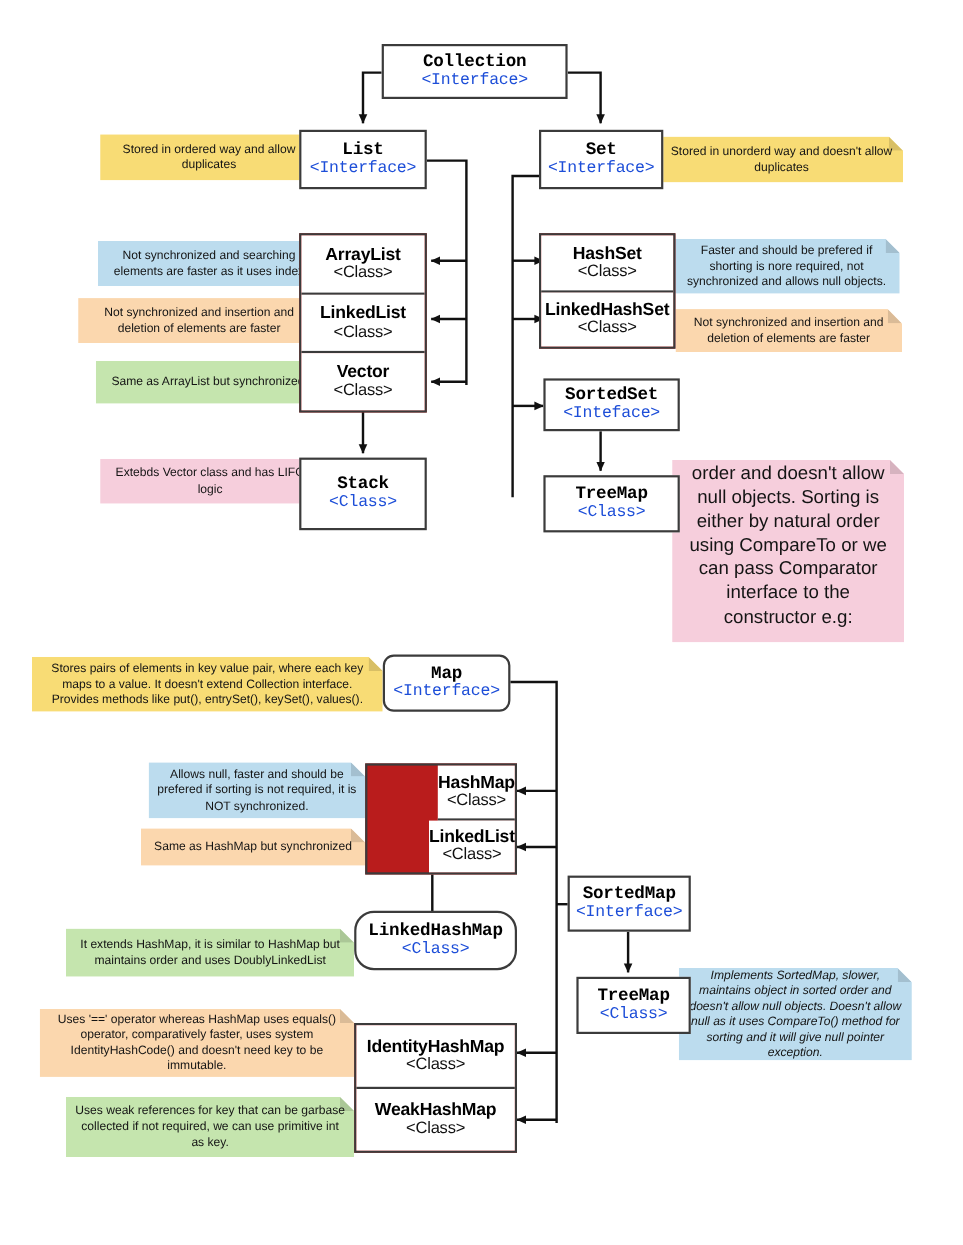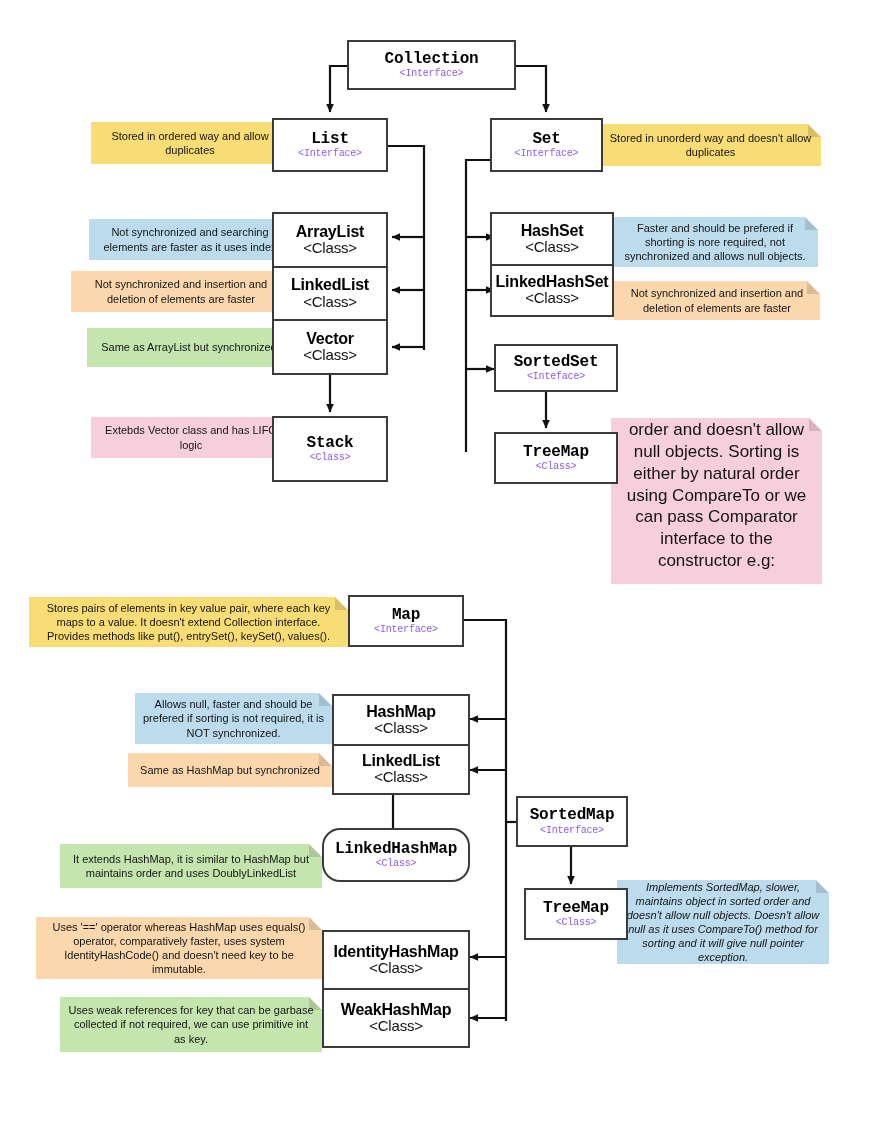--- a/index.html
+++ b/index.html
@@ -36,22 +36,22 @@
   }
   .node .nm {
     font-weight: bold;
     font-size: 16px;
     color: #000000;
     line-height: 1.08;
     letter-spacing: -0.2px;
   }
   .node .st {
     font-weight: normal;
-    font-size: 10px;
-    color: #8b5cf6;
+    font-size: 15px;
+    color: #1d4ed8;
     line-height: 1.12;
     letter-spacing: -0.2px;
   }
   
   .grp {
     position: absolute;
     box-sizing: border-box;
     border: 2px solid #3b3b3b;
     background: #b91c1c;
     z-index: 5;
@@ -210,26 +210,26 @@
 <div class="node" style="left:494px; top:344px; width:124px; height:48px;">
   <div class="nm">SortedSet</div>
   <div class="st">&lt;Inteface&gt;</div>
 </div>
 
 <div class="node" style="left:494px; top:432px; width:124px; height:52px;">
   <div class="nm">TreeMap</div>
   <div class="st">&lt;Class&gt;</div>
 </div>
 
-<div class="node" style="left:348px; top:595px; width:116px; height:52px;">
+<div class="node" style="left:348px; top:595px; width:116px; height:52px;border-radius:10px;">
   <div class="nm">Map</div>
   <div class="st">&lt;Interface&gt;</div>
 </div>
 
-<div class="grp" style="left:332px; top:694px; width:138px; height:101px;">
+<div class="grp" style="left:332px; top:694px; width:138px; height:101px;align-items:flex-end;">
   <div class="cell">
     <div class="nm">HashMap</div>
     <div class="st">&lt;Class&gt;</div>
   </div>
   <div class="cell">
     <div class="nm">LinkedList</div>
     <div class="st">&lt;Class&gt;</div>
   </div>
 </div>
 

